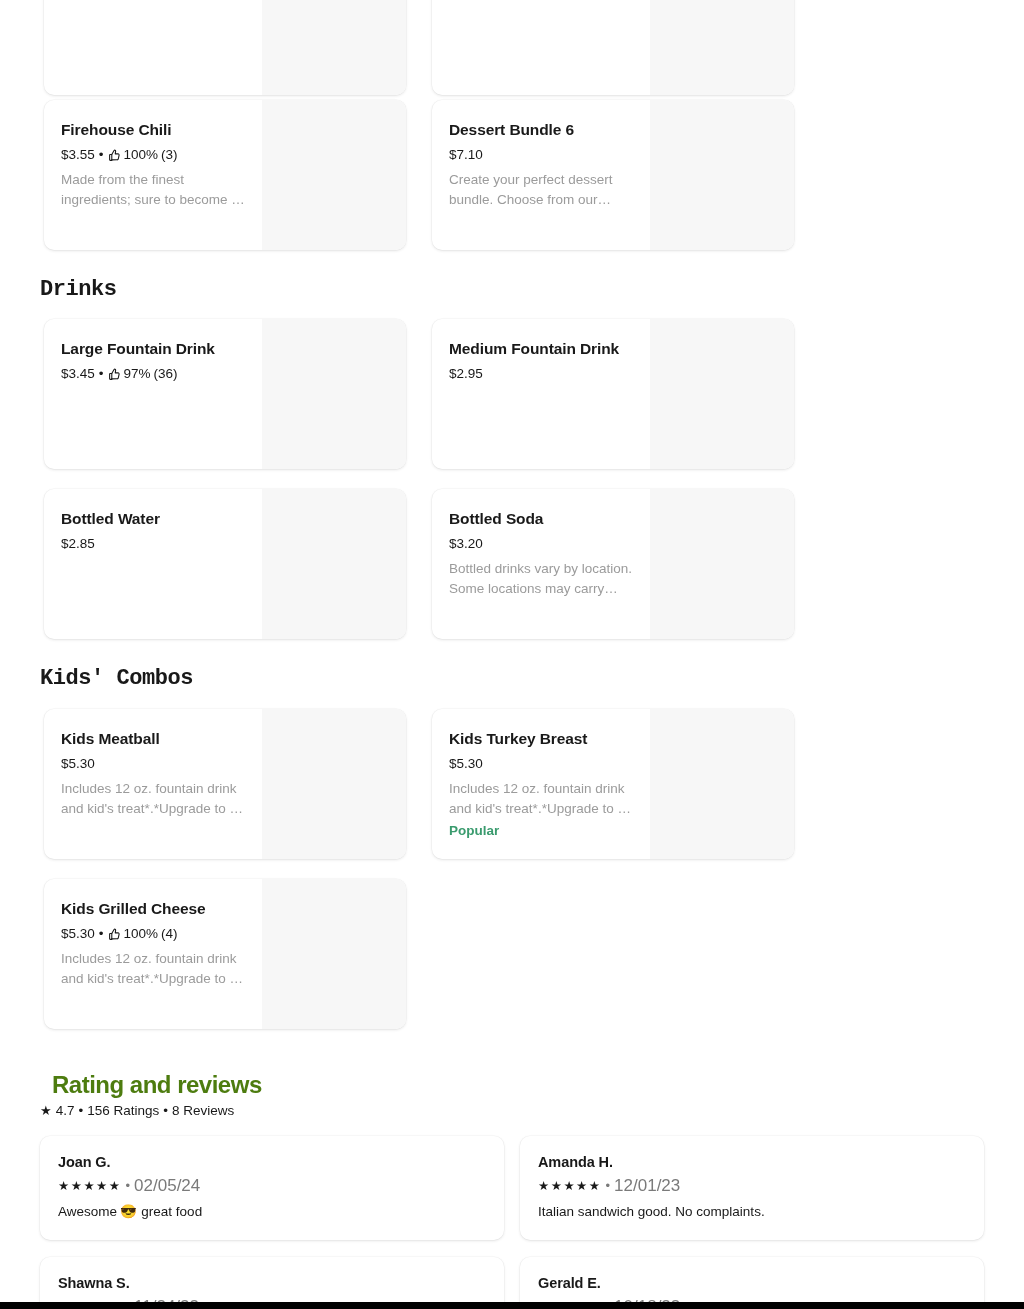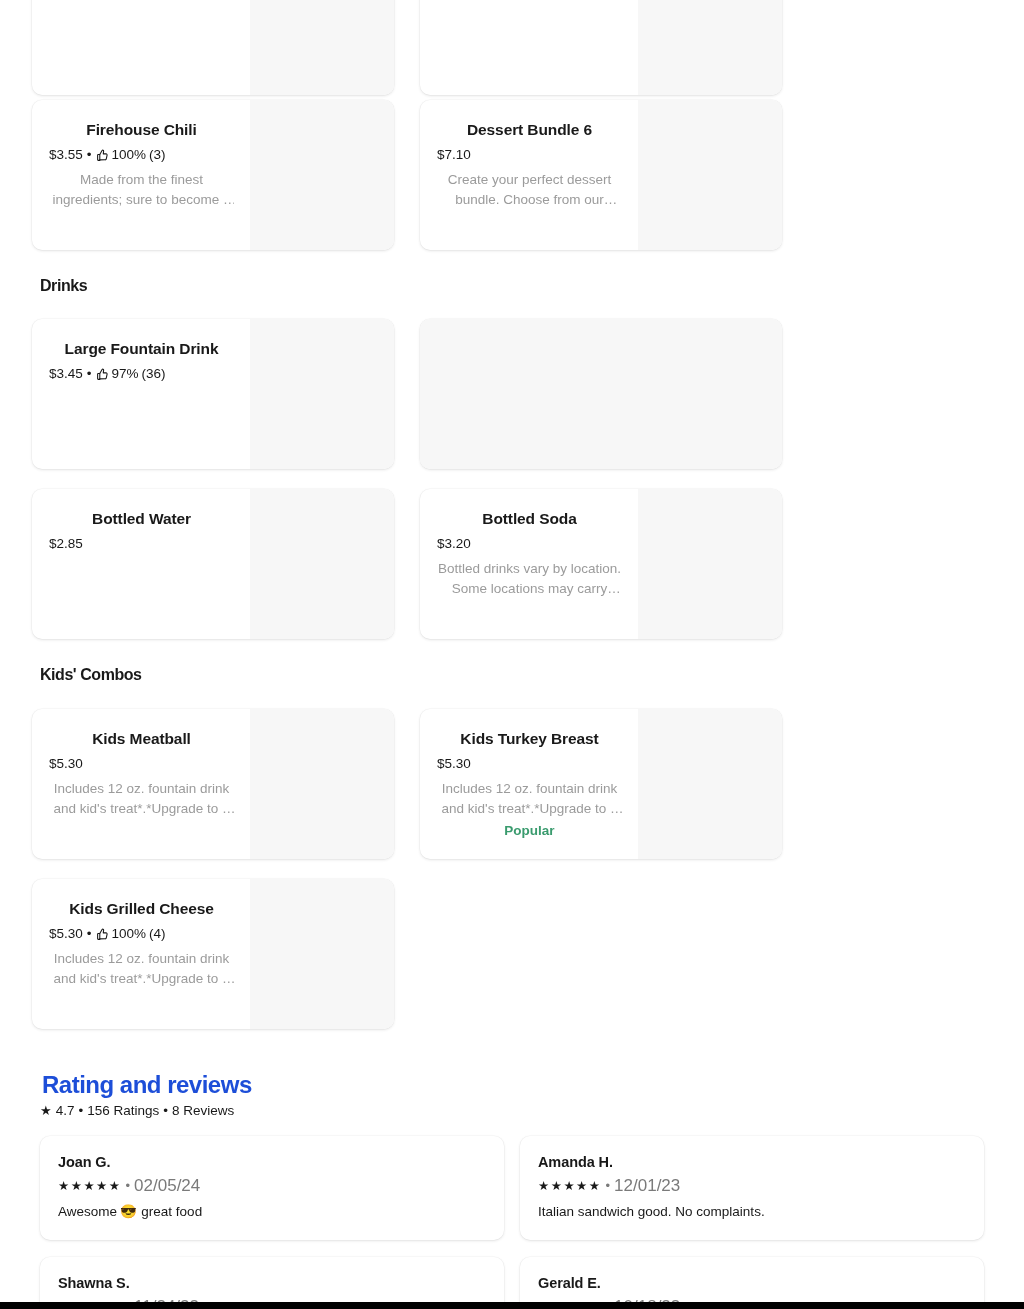--- a/index.html
+++ b/index.html
@@ -8,27 +8,26 @@
     height: 1309px;
     background: #ffffff;
     font-family: "Liberation Sans", sans-serif;
     overflow: hidden;
   }
   .page { position: relative; width: 1024px; height: 1309px; overflow: hidden; }
 
   
   .menu-grid {
     position: absolute;
-    left: 32px;
+    left: 44px;
     width: 750px;
     display: grid;
     grid-template-columns: 362px 362px;
     column-gap: 26px;
     row-gap: 20px;
-    text-align: center;
   }
   .item-card {
     position: relative;
     height: 150px;
     background: #ffffff;
     border-radius: 10px;
     box-shadow: 0 1px 3px rgba(0,0,0,0.10), 0 0 0 0.5px rgba(0,0,0,0.045);
     display: flex;
     overflow: hidden;
   }
@@ -79,34 +78,35 @@
     font-size: 13.5px;
     line-height: 20px;
     color: #3a9b6e;
     font-weight: 700;
   }
 
   
   .section-heading {
     position: absolute;
     left: 40px;
-    font-size: 16px;
+    font-size: 22px;
     font-weight: 700;
     color: #191919;
     letter-spacing: -0.45px;
+    font-family: Liberation Mono, monospace;
   }
 
   
   .reviews-heading {
     position: absolute;
-    left: 42px;
+    left: 52px;
     top: 1071px;
     font-size: 24px;
     font-weight: 700;
-    color: #1d4ed8;
+    color: #4d7c0f;
     letter-spacing: -0.5px;
   }
   .reviews-summary {
     position: absolute;
     left: 40px;
     top: 1103px;
     font-size: 13.5px;
     color: #191919;
     display: flex;
     align-items: center;
@@ -232,20 +232,26 @@
                 <path d="M7 10l4.2-7.2a1.6 1.6 0 0 1 2.9 1.1L13.4 9h5.1a2 2 0 0 1 2 2.4l-1.5 7A2 2 0 0 1 17 20H7"></path>
               </svg>
             </span>
             <span>97%</span>
             <span>(36)</span>
           </div>
         </div>
         <div class="item-thumb"></div>
       </div>
       <div class="item-card">
+        <div class="item-text">
+          <div class="item-name">Medium Fountain Drink</div>
+          <div class="item-meta">
+            <span>$2.95</span>
+          </div>
+        </div>
         <div class="item-thumb"></div>
       </div>
       <div class="item-card">
         <div class="item-text">
           <div class="item-name">Bottled Water</div>
           <div class="item-meta">
             <span>$2.85</span>
           </div>
         </div>
         <div class="item-thumb"></div>

